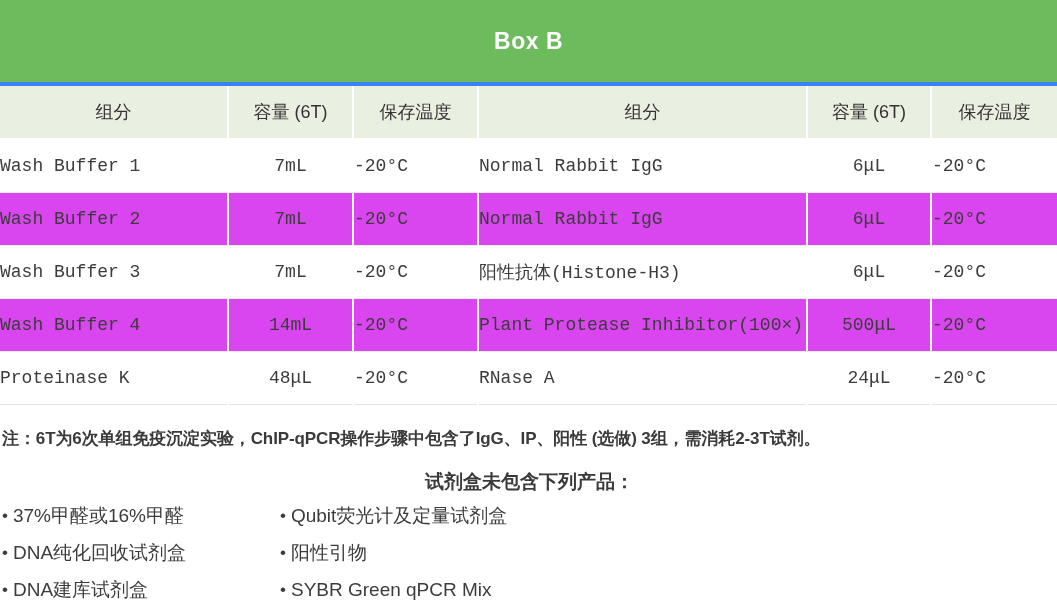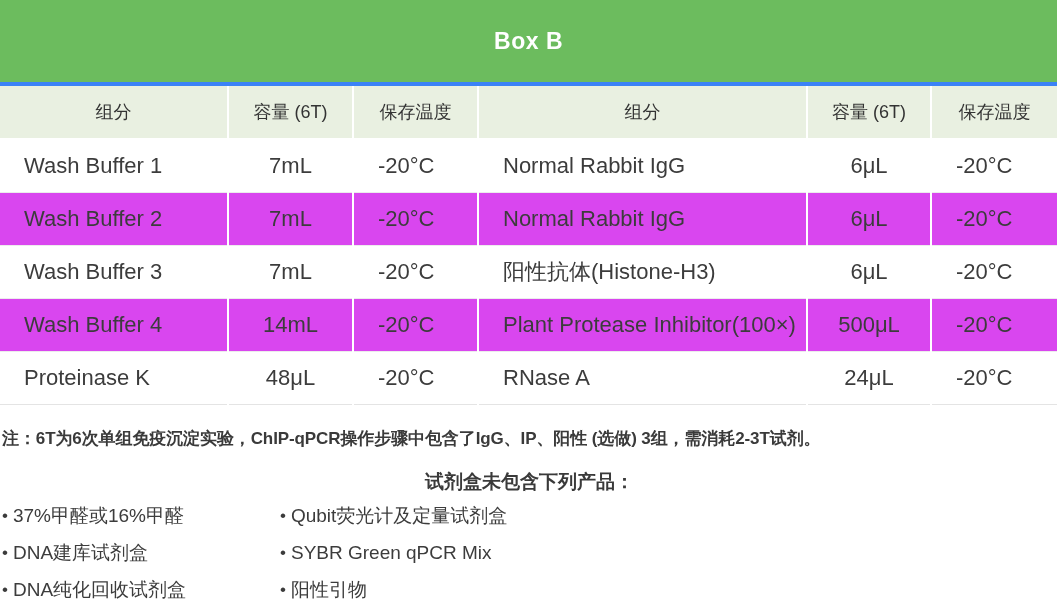--- a/index.html
+++ b/index.html
@@ -42,27 +42,28 @@
     padding: 0 6px;
     text-align: center;
     border-right: 2px solid #ffffff;
     border-bottom: 2px solid #ffffff;
     border-top: 4px solid #3b82f6;
   }
   .kit-table thead th.col-head:last-child { border-right: none; }
 
   .kit-table tbody td {
     height: 52px;
-    font-size: 22px;
-    padding: 0 24px;
+    font-size: 18px;
+    padding: 0 0;
     border-right: 2px solid #ffffff;
     border-bottom: 1px solid #ececec;
     color: #3c3c3c;
     white-space: nowrap;
     overflow: hidden;
+    font-family: Liberation Mono, monospace;
   }
   .kit-table tbody td:last-child { border-right: none; }
   .kit-table tbody tr.row-odd td  { background: #ffffff; }
   .kit-table tbody tr.row-even td { background: #d946ef; }
   .kit-table tbody tr:last-child td { border-bottom: 1px solid #e4e4e4; }
 
   td.c-name { text-align: left; }
   td.c-vol  { text-align: center; }
   td.c-temp { text-align: left; }
 
@@ -185,30 +186,30 @@
 <div class="note">注：6T为6次单组免疫沉淀实验，ChIP-qPCR操作步骤中包含了IgG、IP、阳性 (选做) 3组，需消耗2-3T试剂。</div>
 
 <div class="not-included-title">试剂盒未包含下列产品：</div>
 
 <div class="lists">
   <div class="list-col">
     <div class="list-item">
       <span class="bullet">•</span><span>37%甲醛或16%甲醛</span>
     </div>
     <div class="list-item">
+      <span class="bullet">•</span><span>DNA纯化回收试剂盒</span>
+    </div>
+    <div class="list-item">
       <span class="bullet">•</span><span>DNA建库试剂盒</span>
-    </div>
-    <div class="list-item">
-      <span class="bullet">•</span><span>DNA纯化回收试剂盒</span>
     </div>
   </div>
   <div class="list-col second">
     <div class="list-item">
       <span class="bullet">•</span><span>Qubit荧光计及定量试剂盒</span>
     </div>
     <div class="list-item">
+      <span class="bullet">•</span><span>阳性引物</span>
+    </div>
+    <div class="list-item">
       <span class="bullet">•</span><span>SYBR Green qPCR Mix</span>
-    </div>
-    <div class="list-item">
-      <span class="bullet">•</span><span>阳性引物</span>
     </div>
   </div>
 </div>
 
 </body></html>

